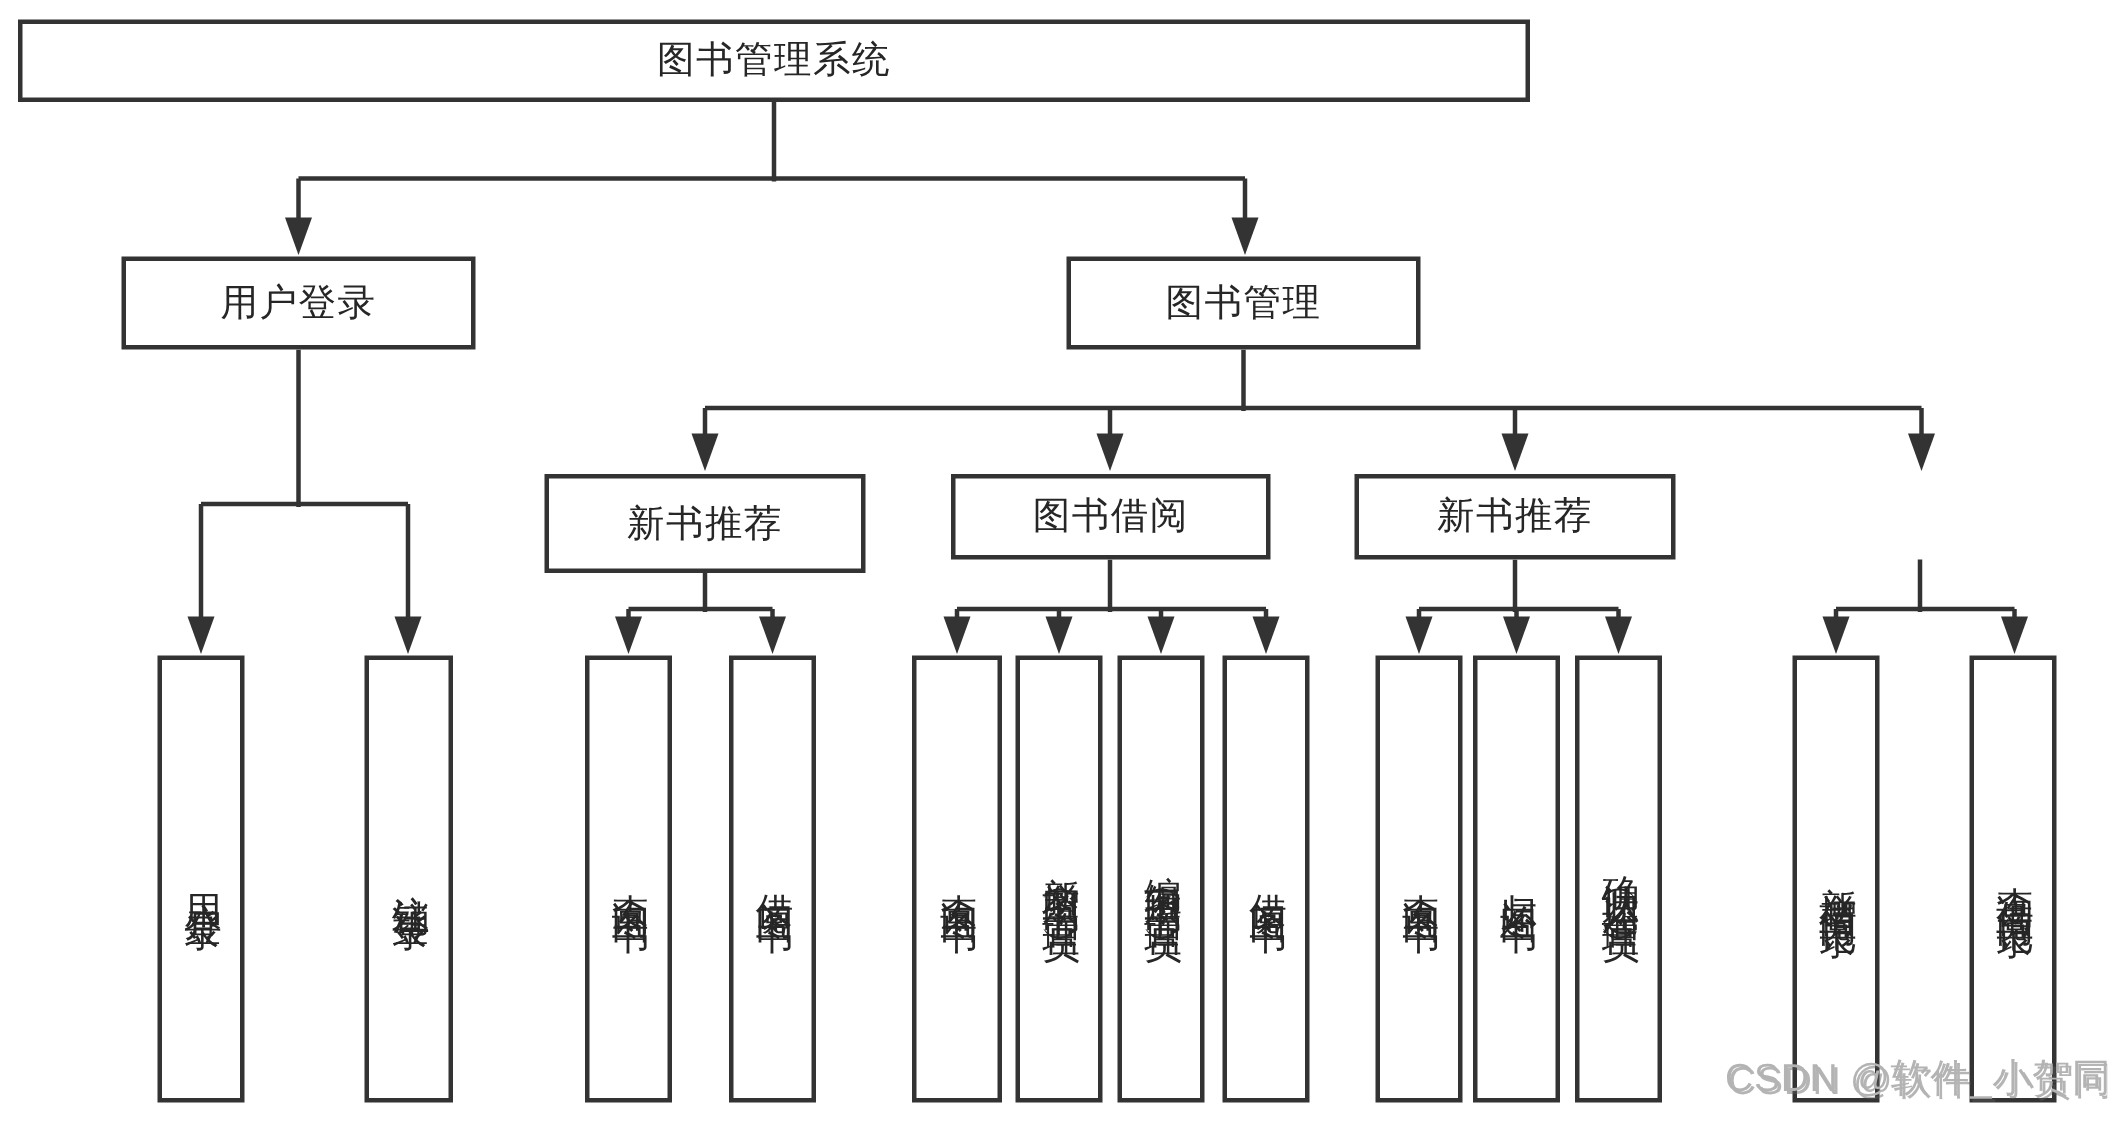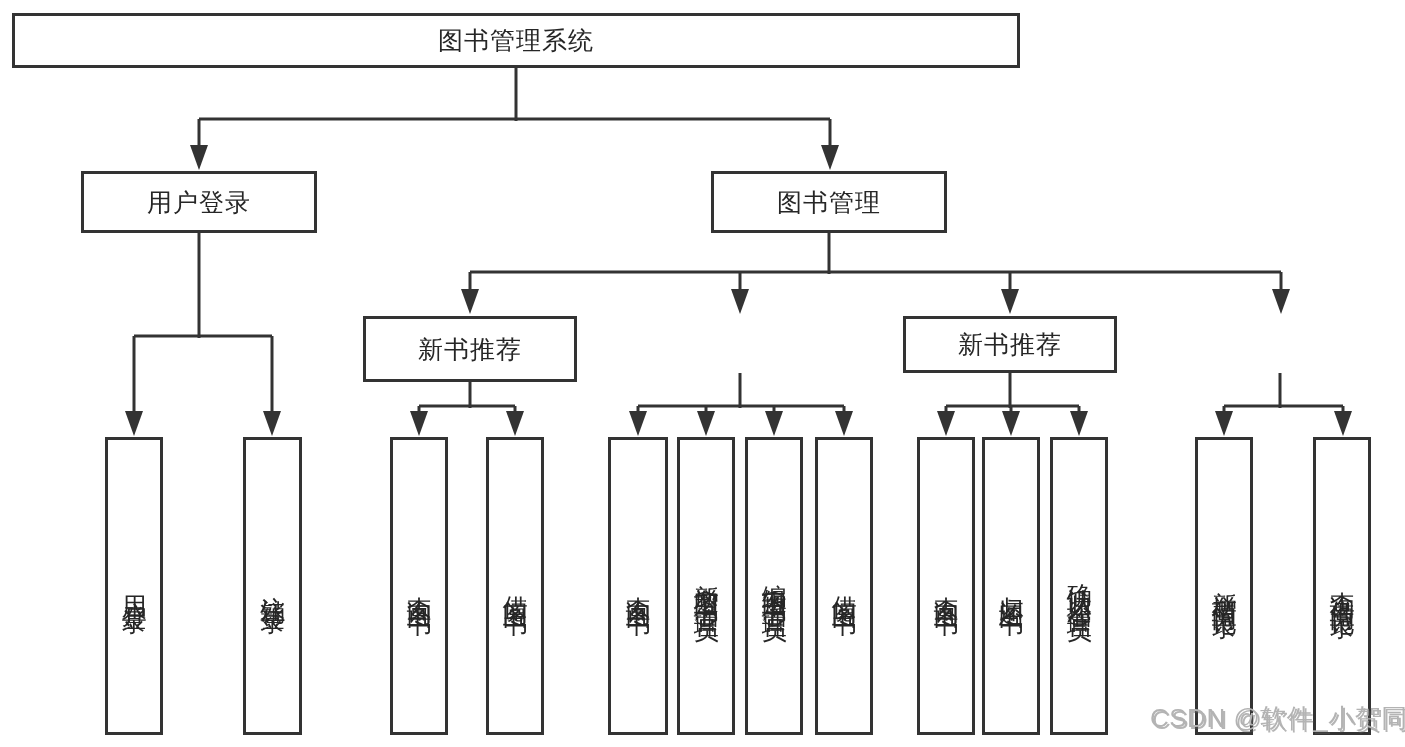--- a/index.html
+++ b/index.html
@@ -137,20 +137,23 @@
   <div class="box" style="left:81px;top:171px;width:236px;height:62px;">
     <span class="lbl">用户登录</span>
   </div>
   <div class="box" style="left:711px;top:171px;width:236px;height:62px;">
     <span class="lbl">图书管理</span>
   </div>
 
   <div class="box" style="left:363px;top:316px;width:214px;height:66px;">
     <span class="lbl">新书推荐</span>
   </div>
+  <div class="box" style="left:634px;top:316px;width:213px;height:57px;">
+    <span class="lbl">图书借阅</span>
+  </div>
   <div class="box" style="left:903px;top:316px;width:214px;height:57px;">
     <span class="lbl">新书推荐</span>
   </div>
 
   <div class="box vbox" style="left:105px;top:437px;width:58px;height:298px;">
     <span class="lbl">用户登录</span>
   </div>
   <div class="box vbox" style="left:243px;top:437px;width:59px;height:298px;">
     <span class="lbl">注销登录</span>
   </div>

